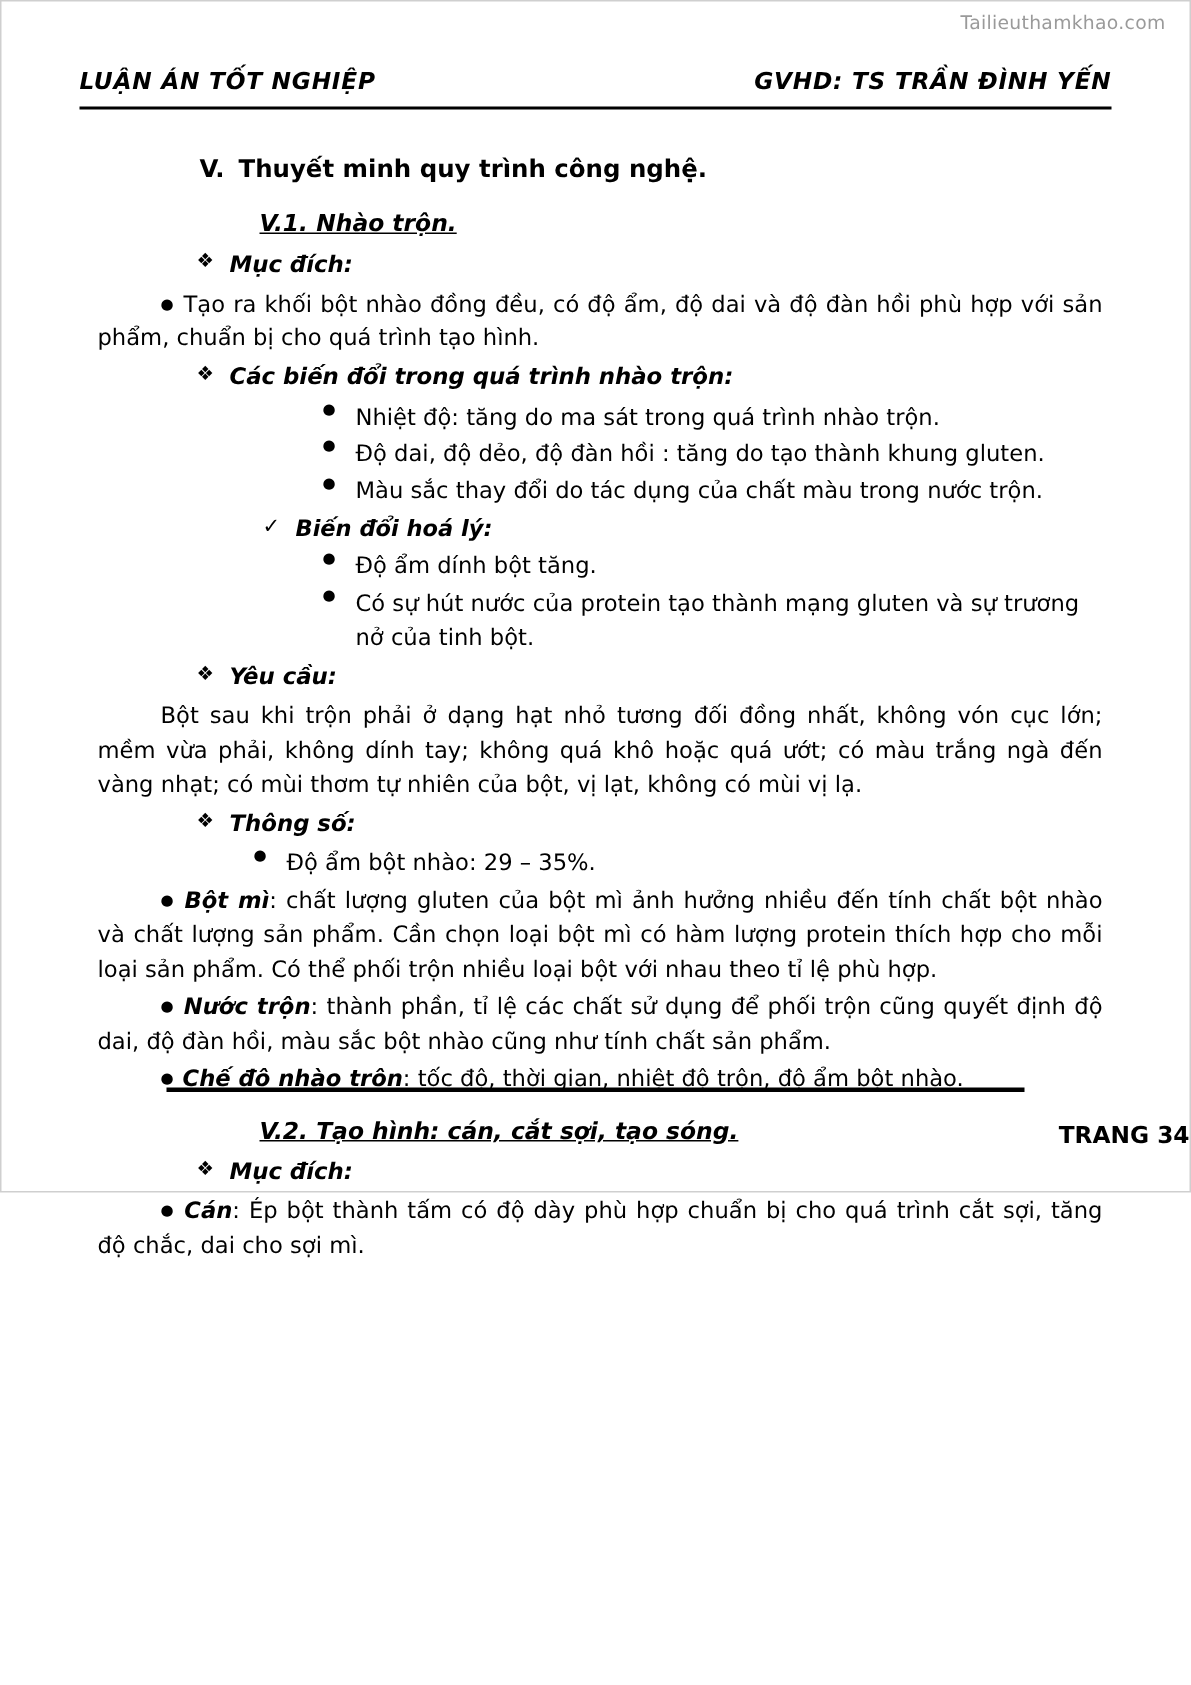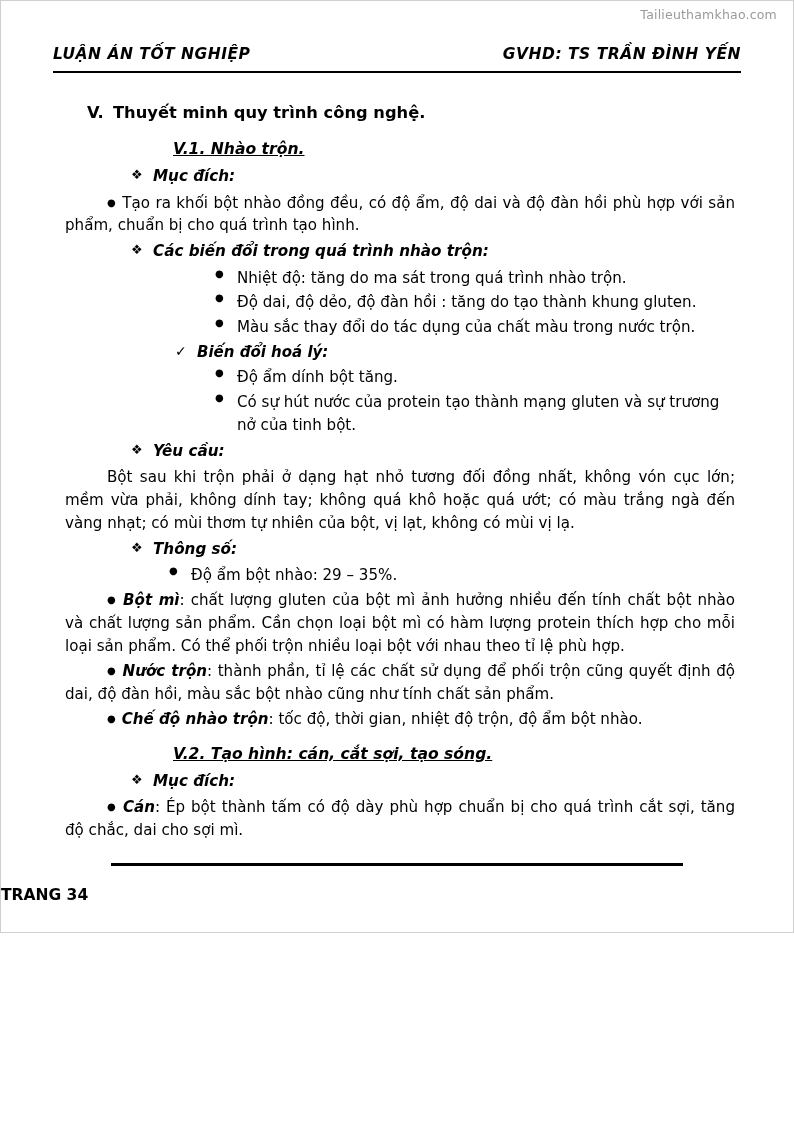--- a/index.html
+++ b/index.html
@@ -11,21 +11,21 @@
     width: 794px;
     height: 1123px;
     font-family: "DejaVu Sans", sans-serif;
     color: #000;
     position: relative;
     overflow: hidden;
   }
   .page {
     position: relative;
     width: 794px;
-    height: 933px;
+    height: 795px;
     box-sizing: border-box;
     border: 1px solid #cfcfcf;
   }
   .watermark {
     position: absolute;
     top: 6px;
     right: 16px;
     font-size: 12.5px;
     color: #9a9a9a;
     font-family: "DejaVu Sans", sans-serif;
@@ -57,21 +57,21 @@
     top: 86px;
     left: 64px;
     right: 58px;
     font-size: 15.1px;
     line-height: 1.52;
     text-align: justify;
   }
   .h-main {
     font-weight: bold;
     font-size: 16.3px;
-    margin: 14px 0 6px 22px;
+    margin: 14px 0 6px 68px;
     text-align: left;
   }
   .h-main .num { display: inline-block; width: 26px; }
   .h-sub {
     font-weight: bold;
     font-style: italic;
     font-size: 15.6px;
     text-decoration: underline;
     margin: 12px 0 4px 108px;
     text-align: left;
@@ -152,21 +152,21 @@
     bottom: 66px;
     left: 110px;
     right: 110px;
     border-bottom: 3px solid #000;
   }
   .footer {
     position: absolute;
     bottom: 28px;
     left: 0;
     right: 0;
-    text-align: left;
+    text-align: right;
     font-weight: bold;
     font-size: 15.5px;
   }
 </style>
 </head>
 <body>
 
 <div class="page">
 
   <div class="watermark">Tailieuthamkhao.com</div>

